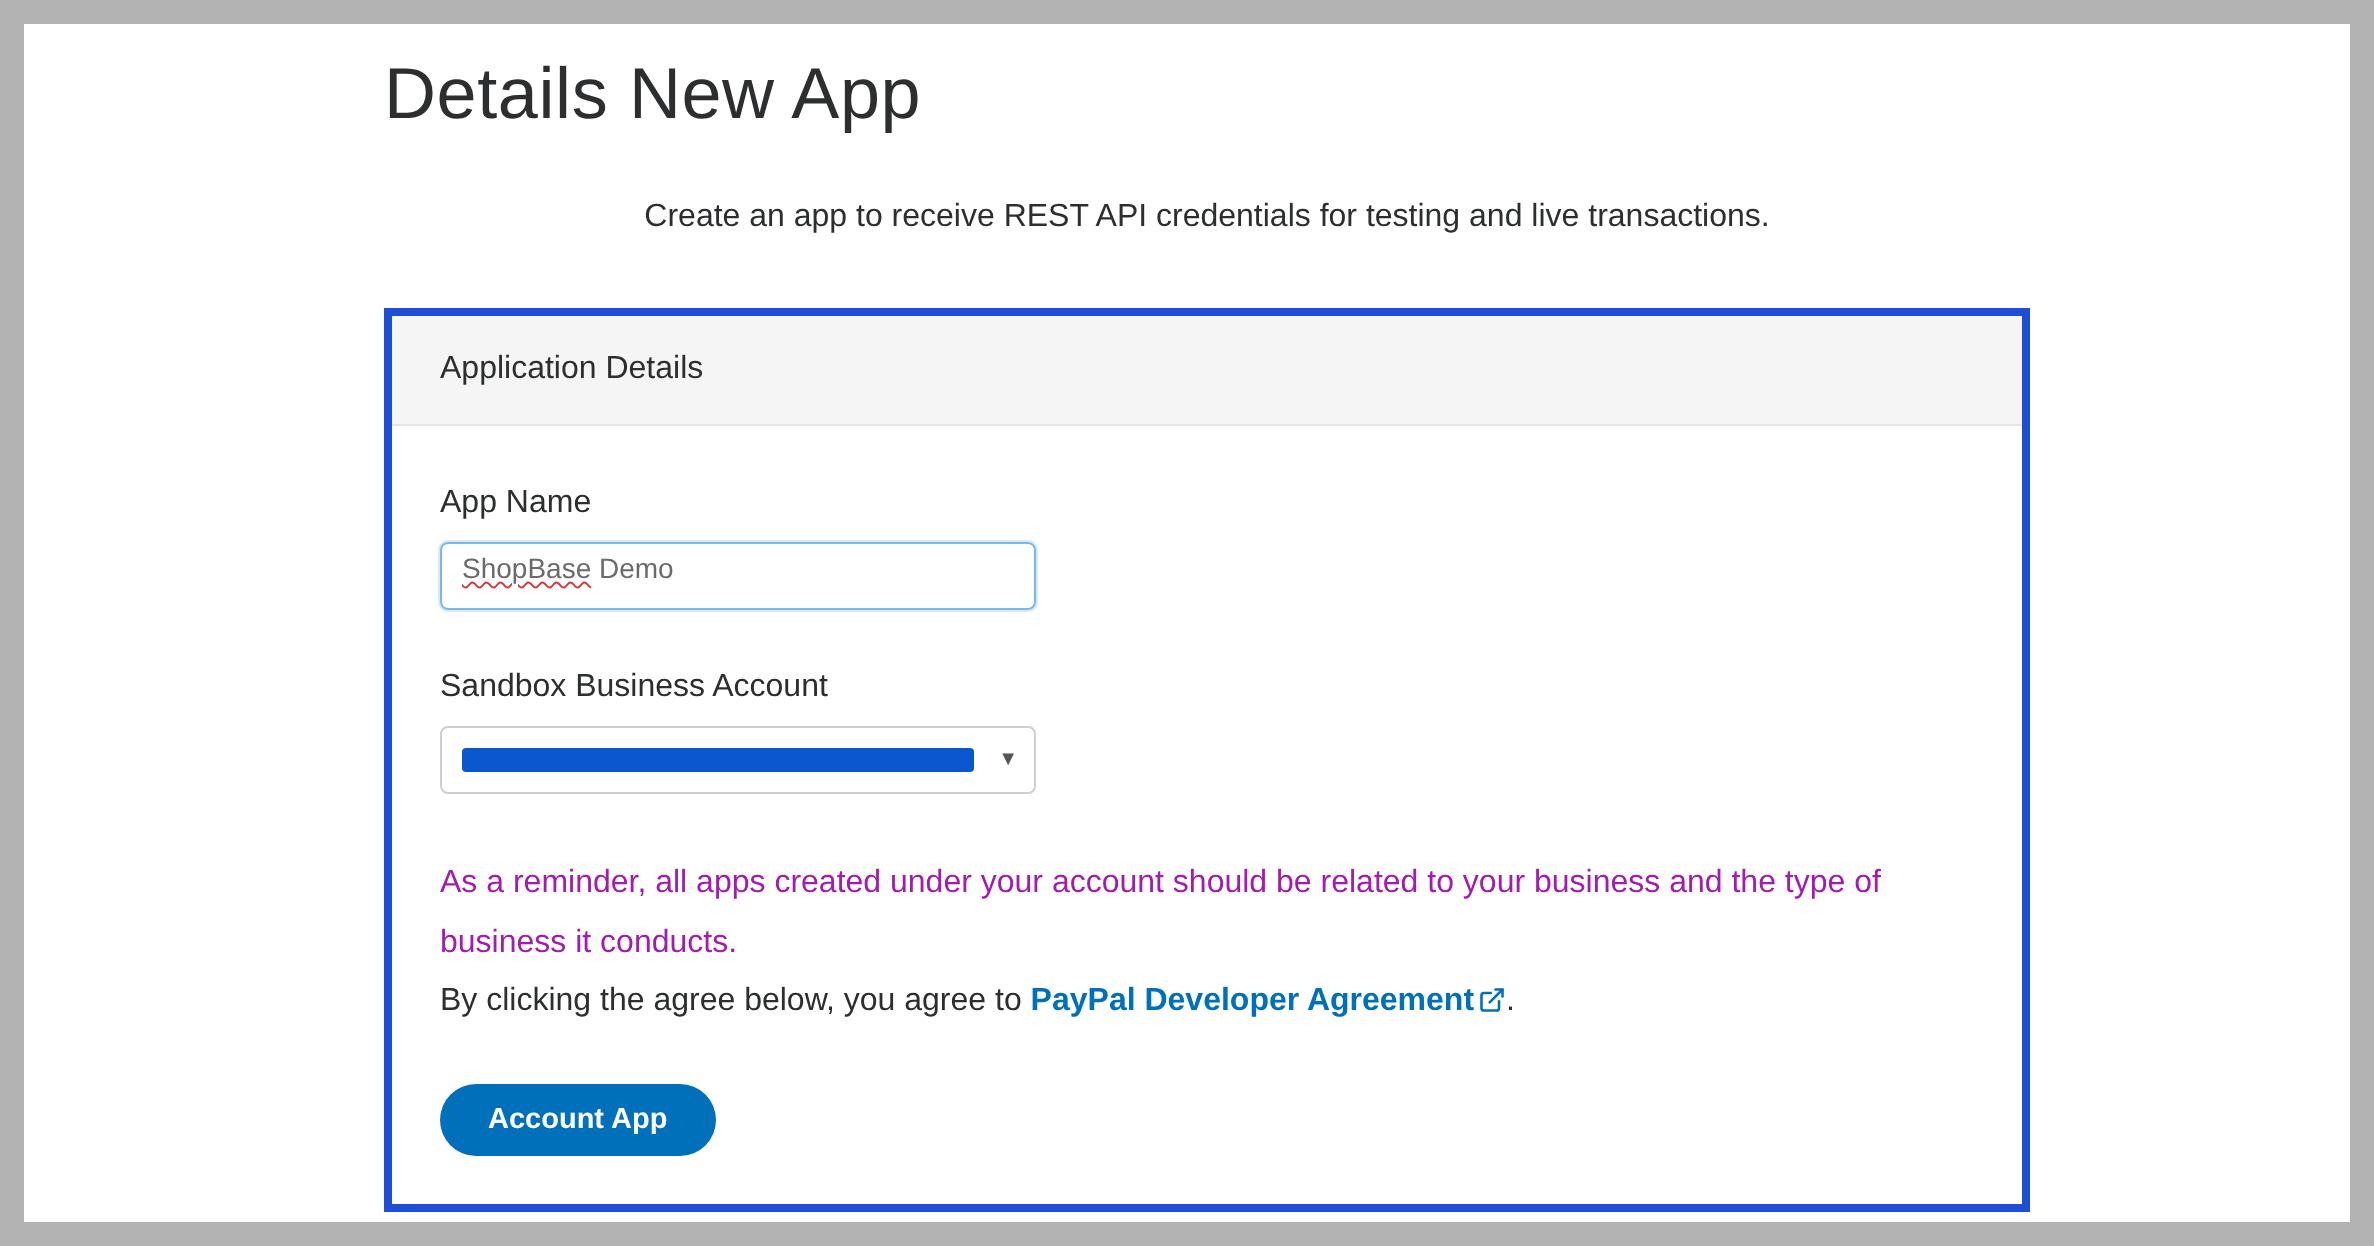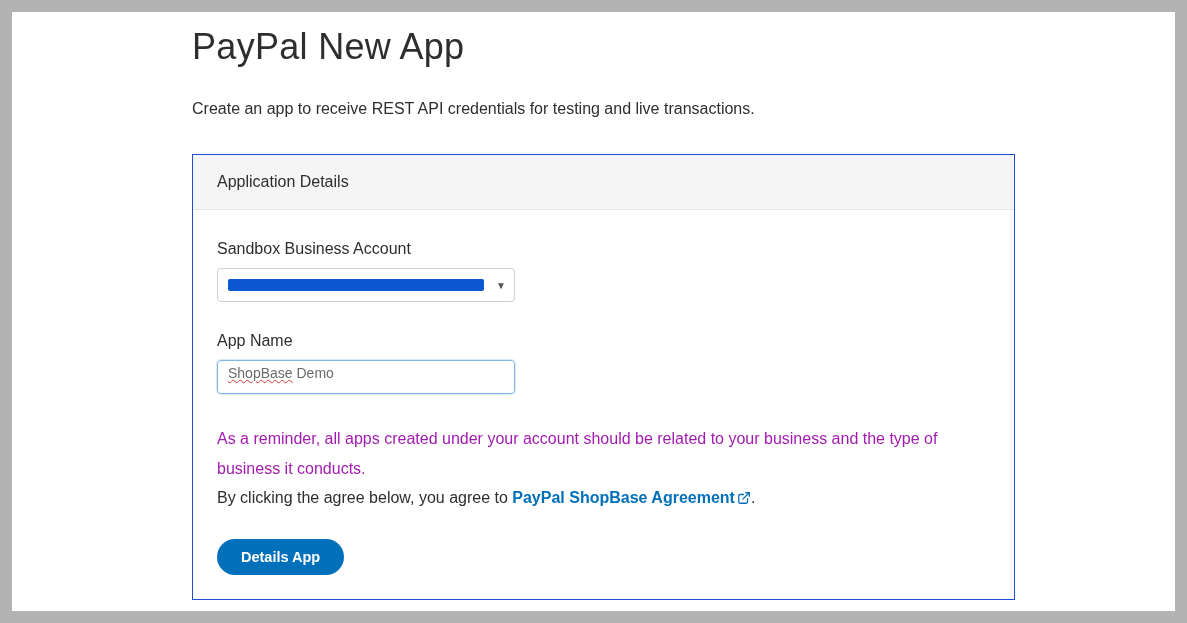--- a/index.html
+++ b/index.html
@@ -24,23 +24,24 @@
     font-weight: 300;
     color: #2c2e2f;
     margin: 14px 0 32px 0;
     letter-spacing: 0.3px;
   }
   .subtext {
     font-size: 16px;
     color: #2c2e2f;
     margin: 0 0 36px 0;
     font-weight: 400;
+    text-align: center;
   }
   .card {
-    border: 1px solid #1d4ed8;
+    border: 4px solid #1d4ed8;
     background: #ffffff;
   }
   .card-header {
     background: #f5f5f5;
     border-bottom: 1px solid #e6e6e6;
     padding: 18px 24px;
     font-size: 16px;
     color: #2c2e2f;
   }
   .card-body {
@@ -130,53 +131,53 @@
     font-weight: 600;
     cursor: pointer;
   }
   .field-block { margin-bottom: 30px; }
 </style>
 </head>
 <body>
 
 <div class="page">
 
-  <h1 class="heading">PayPal New App</h1>
+  <h1 class="heading">Details New App</h1>
 
   <p class="subtext">Create an app to receive REST API credentials for testing and live transactions.</p>
 
   <div class="card">
 
     <div class="card-header">Application Details</div>
 
     <div class="card-body">
 
       <div class="field-block">
+        <label class="field-label">App Name</label>
+        <div class="text-input">
+          <span class="input-spell">ShopBase</span><span> Demo</span>
+        </div>
+      </div>
+
+      <div class="field-block">
         <label class="field-label">Sandbox Business Account</label>
         <div class="select-wrap">
           <div class="redacted" title="[redacted]"></div>
           <span class="select-caret">▼</span>
         </div>
       </div>
 
-      <div class="field-block">
-        <label class="field-label">App Name</label>
-        <div class="text-input">
-          <span class="input-spell">ShopBase</span><span> Demo</span>
-        </div>
-      </div>
-
       <div class="reminder">As a reminder, all apps created under your account should be related to your business and the type of business it conducts.</div>
 
       <div class="agree-line">
-        <span>By clicking the agree below, you agree to </span><a href="#" class="link"><span>PayPal ShopBase Agreement</span><span class="ext-icon"><svg width="14" height="14" viewBox="0 0 24 24" fill="none" stroke="#0070ba" stroke-width="2.2" stroke-linecap="round" stroke-linejoin="round">
+        <span>By clicking the agree below, you agree to </span><a href="#" class="link"><span>PayPal Developer Agreement</span><span class="ext-icon"><svg width="14" height="14" viewBox="0 0 24 24" fill="none" stroke="#0070ba" stroke-width="2.2" stroke-linecap="round" stroke-linejoin="round">
                 <path d="M18 13v6a2 2 0 0 1-2 2H5a2 2 0 0 1-2-2V8a2 2 0 0 1 2-2h6"></path>
                 <polyline points="15 3 21 3 21 9"></polyline>
                 <line x1="10" y1="14" x2="21" y2="3"></line>
               </svg></span></a><span>.</span>
       </div>
 
-      <button class="create-btn">Details App</button>
+      <button class="create-btn">Account App</button>
 
     </div>
   </div>
 
 </div>
 
 </body></html>

